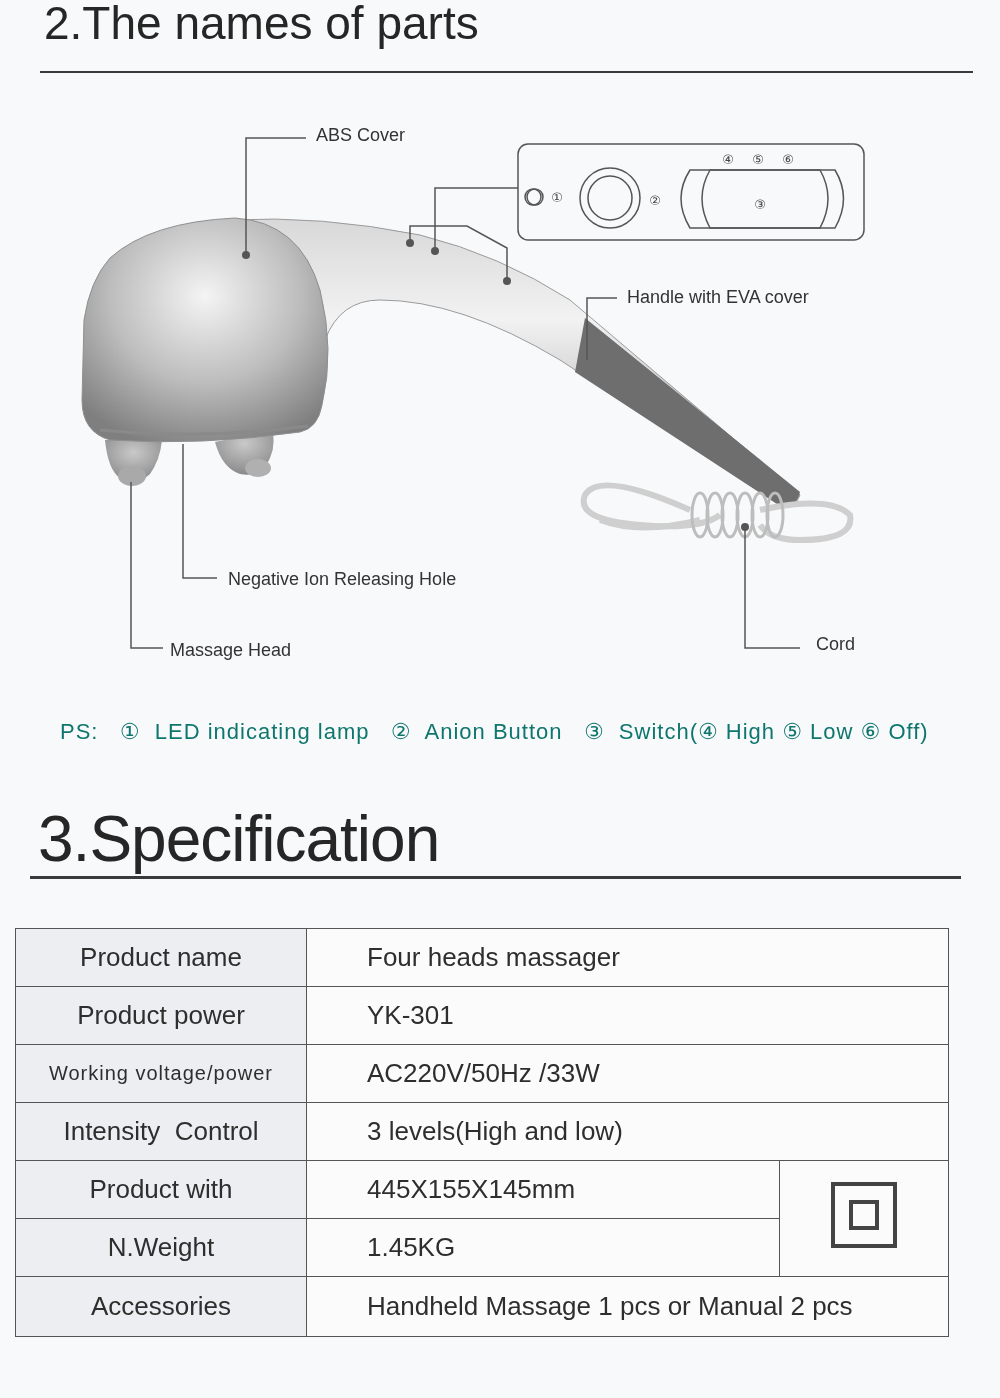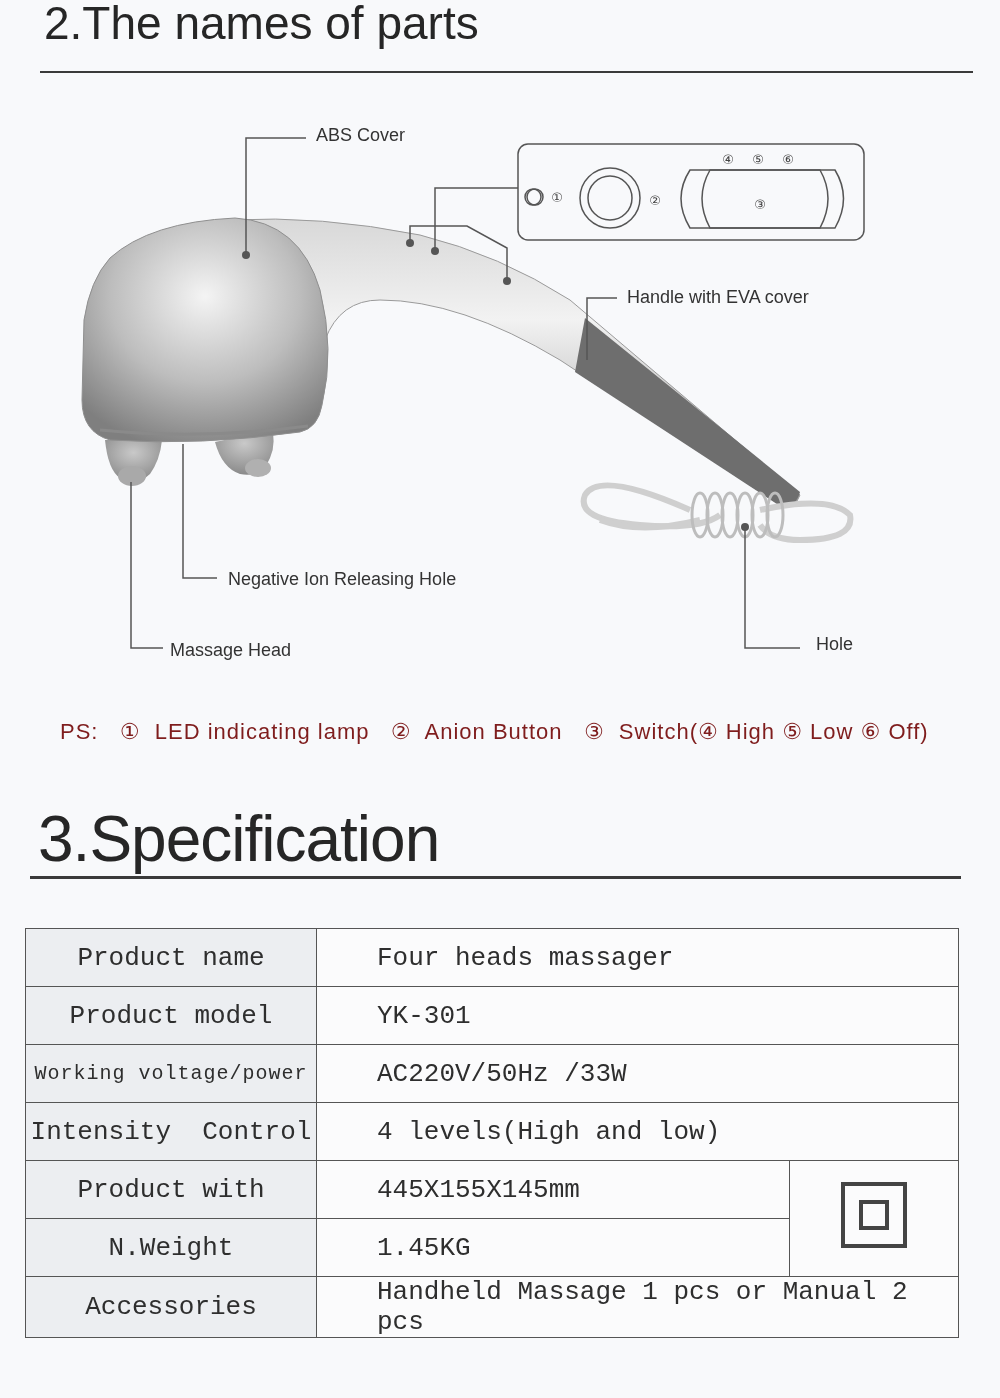--- a/index.html
+++ b/index.html
@@ -17,29 +17,29 @@
     }
     #title2 { left: 44px; top: -4px; font-size: 46px; }
     #rule2 { left: 40px; top: 71px; width: 933px; height: 2px; background: #3a3a3a; }
     #title3 { left: 38px; top: 802px; font-size: 64px; letter-spacing: -1px; }
     #rule3 { left: 30px; top: 876px; width: 931px; height: 3px; background: #3a3a3a; }
 
     .callout { position: absolute; font-size: 18px; color: #333; white-space: nowrap; text-align: center; }
 
     #ps-line {
       position: absolute; left: 60px; top: 719px;
-      font-size: 22px; letter-spacing: 1px; color: #7f1d1d; white-space: nowrap;
+      font-size: 22px; letter-spacing: 1px; color: #0f766e; white-space: nowrap;
     }
     #ps-line span { margin-right: 0; }
 
     
     #spec-table {
-      position: absolute; left: 25px; top: 928px;
+      position: absolute; left: 15px; top: 928px;
       width: 934px; border-collapse: collapse;
-      font-size: 26px; color: #2e2e2e; font-family: Liberation Mono, monospace;
+      font-size: 26px; color: #2e2e2e;
     }
     #spec-table td {
       border: 1.5px solid #555; padding: 0; height: 56px;
     }
     #spec-table td.lbl {
       width: 290px; background: #eceef1; text-align: center;
     }
     #spec-table td.val {
       padding-left: 60px; background: #fbfbfc;
     }
@@ -147,21 +147,21 @@
     <text x="728" y="164">④</text>
     <text x="758" y="164">⑤</text>
     <text x="788" y="164">⑥</text>
   </g>
 </svg>
 
 <div class="callout" style="left:316px;top:125px">ABS Cover</div>
 <div class="callout" style="left:627px;top:287px">Handle with EVA cover</div>
 <div class="callout" style="left:228px;top:569px">Negative Ion Releasing Hole</div>
 <div class="callout" style="left:170px;top:640px">Massage Head</div>
-<div class="callout" style="left:816px;top:634px">Hole</div>
+<div class="callout" style="left:816px;top:634px">Cord</div>
 
 <div id="ps-line">
   <span>PS:</span>&nbsp;&nbsp;
   <span>①</span>&nbsp;
   <span>LED indicating lamp</span>&nbsp;&nbsp;
   <span>②</span>&nbsp;
   <span>Anion Button</span>&nbsp;&nbsp;
   <span>③</span>&nbsp;
   <span>Switch(</span><span>④</span>&nbsp;<span>High</span>&nbsp;<span>⑤</span>&nbsp;<span>Low</span>&nbsp;<span>⑥</span>&nbsp;<span>Off)</span>
 </div>
@@ -169,30 +169,30 @@
 <h1 id="title3" class="section-title">3.Specification</h1>
 <div id="rule3" class="abs"></div>
 
 <table id="spec-table">
   <tbody>
       <tr style="height:58px">
     <td class="lbl">Product name</td>
     <td class="val" colspan="2">Four heads massager</td>
   </tr>
   <tr style="height:58px">
-    <td class="lbl">Product model</td>
+    <td class="lbl">Product power</td>
     <td class="val" colspan="2">YK-301</td>
   </tr>
   <tr style="height:58px">
     <td class="lbl narrow-lbl">Working voltage/power</td>
     <td class="val" colspan="2">AC220V/50Hz /33W</td>
   </tr>
   <tr style="height:58px">
     <td class="lbl" style="white-space:pre">Intensity  Control</td>
-    <td class="val" colspan="2">4 levels(High and low)</td>
+    <td class="val" colspan="2">3 levels(High and low)</td>
   </tr>
   <tr style="height:58px">
     <td class="lbl">Product with</td>
     <td class="val">445X155X145mm</td>
     <td class="sym" rowspan="2">
       <span class="double-square"></span>
     </td>
   </tr>
   <tr style="height:58px">
     <td class="lbl">N.Weight</td>

